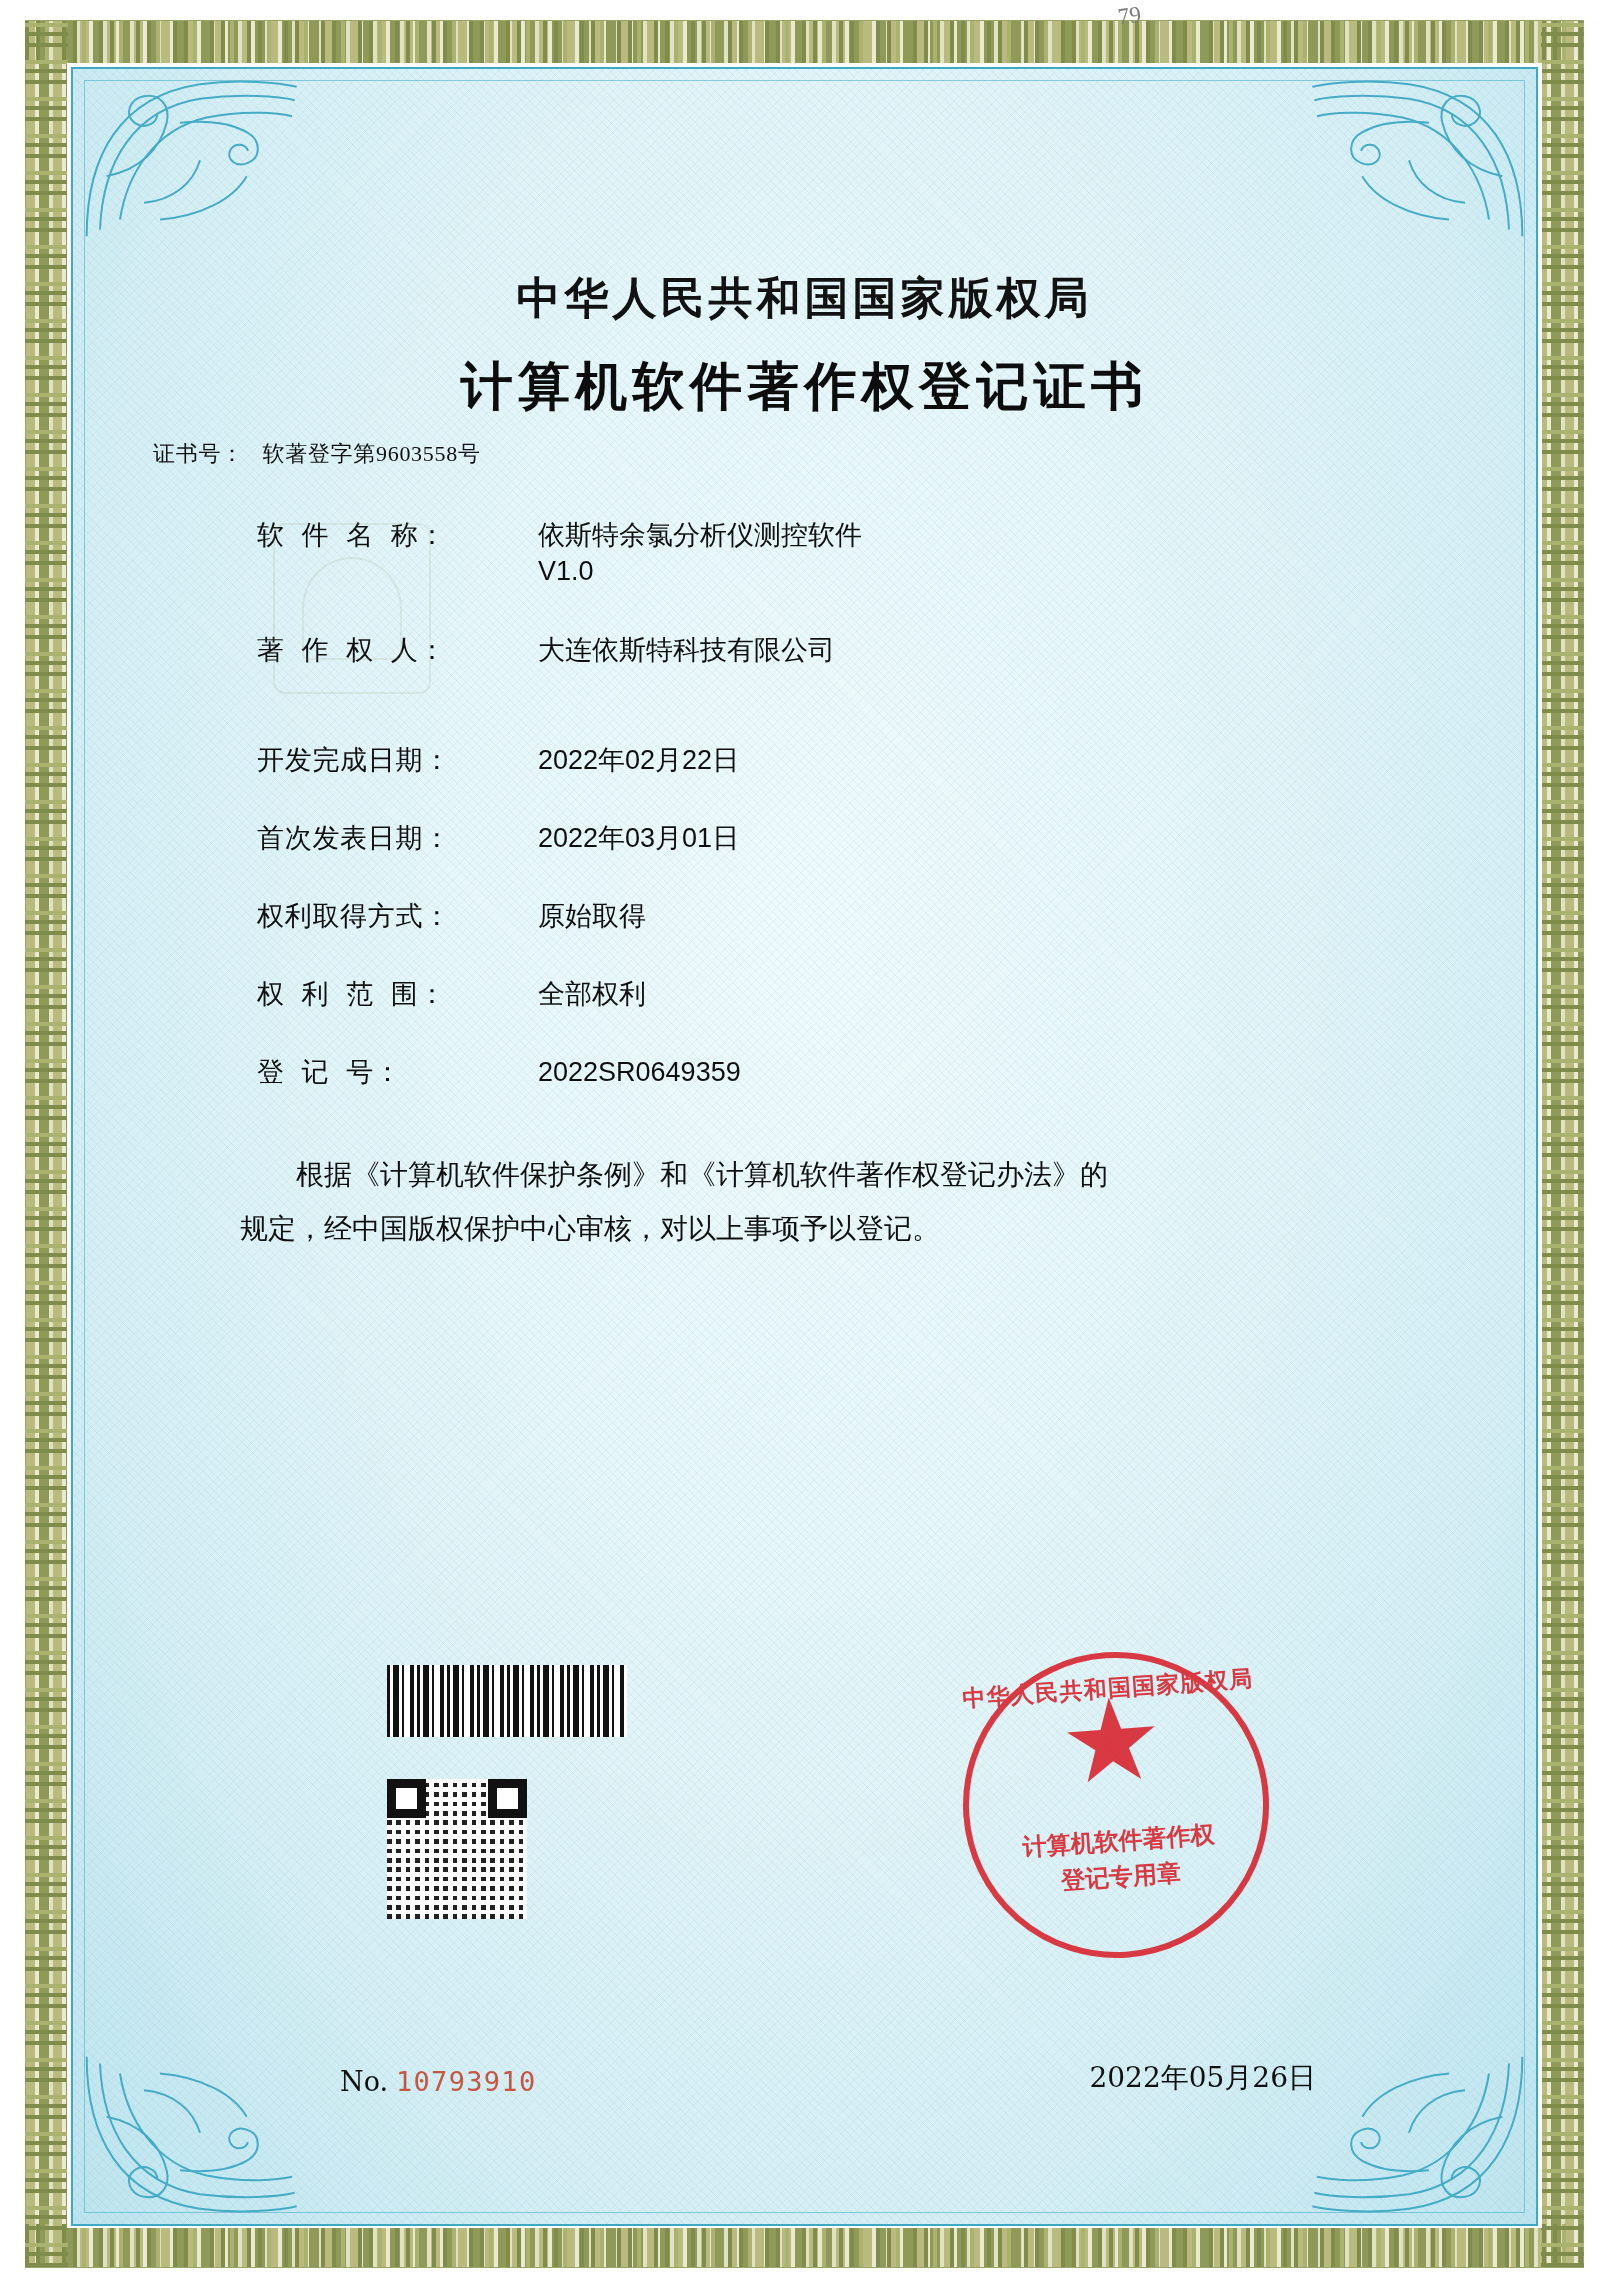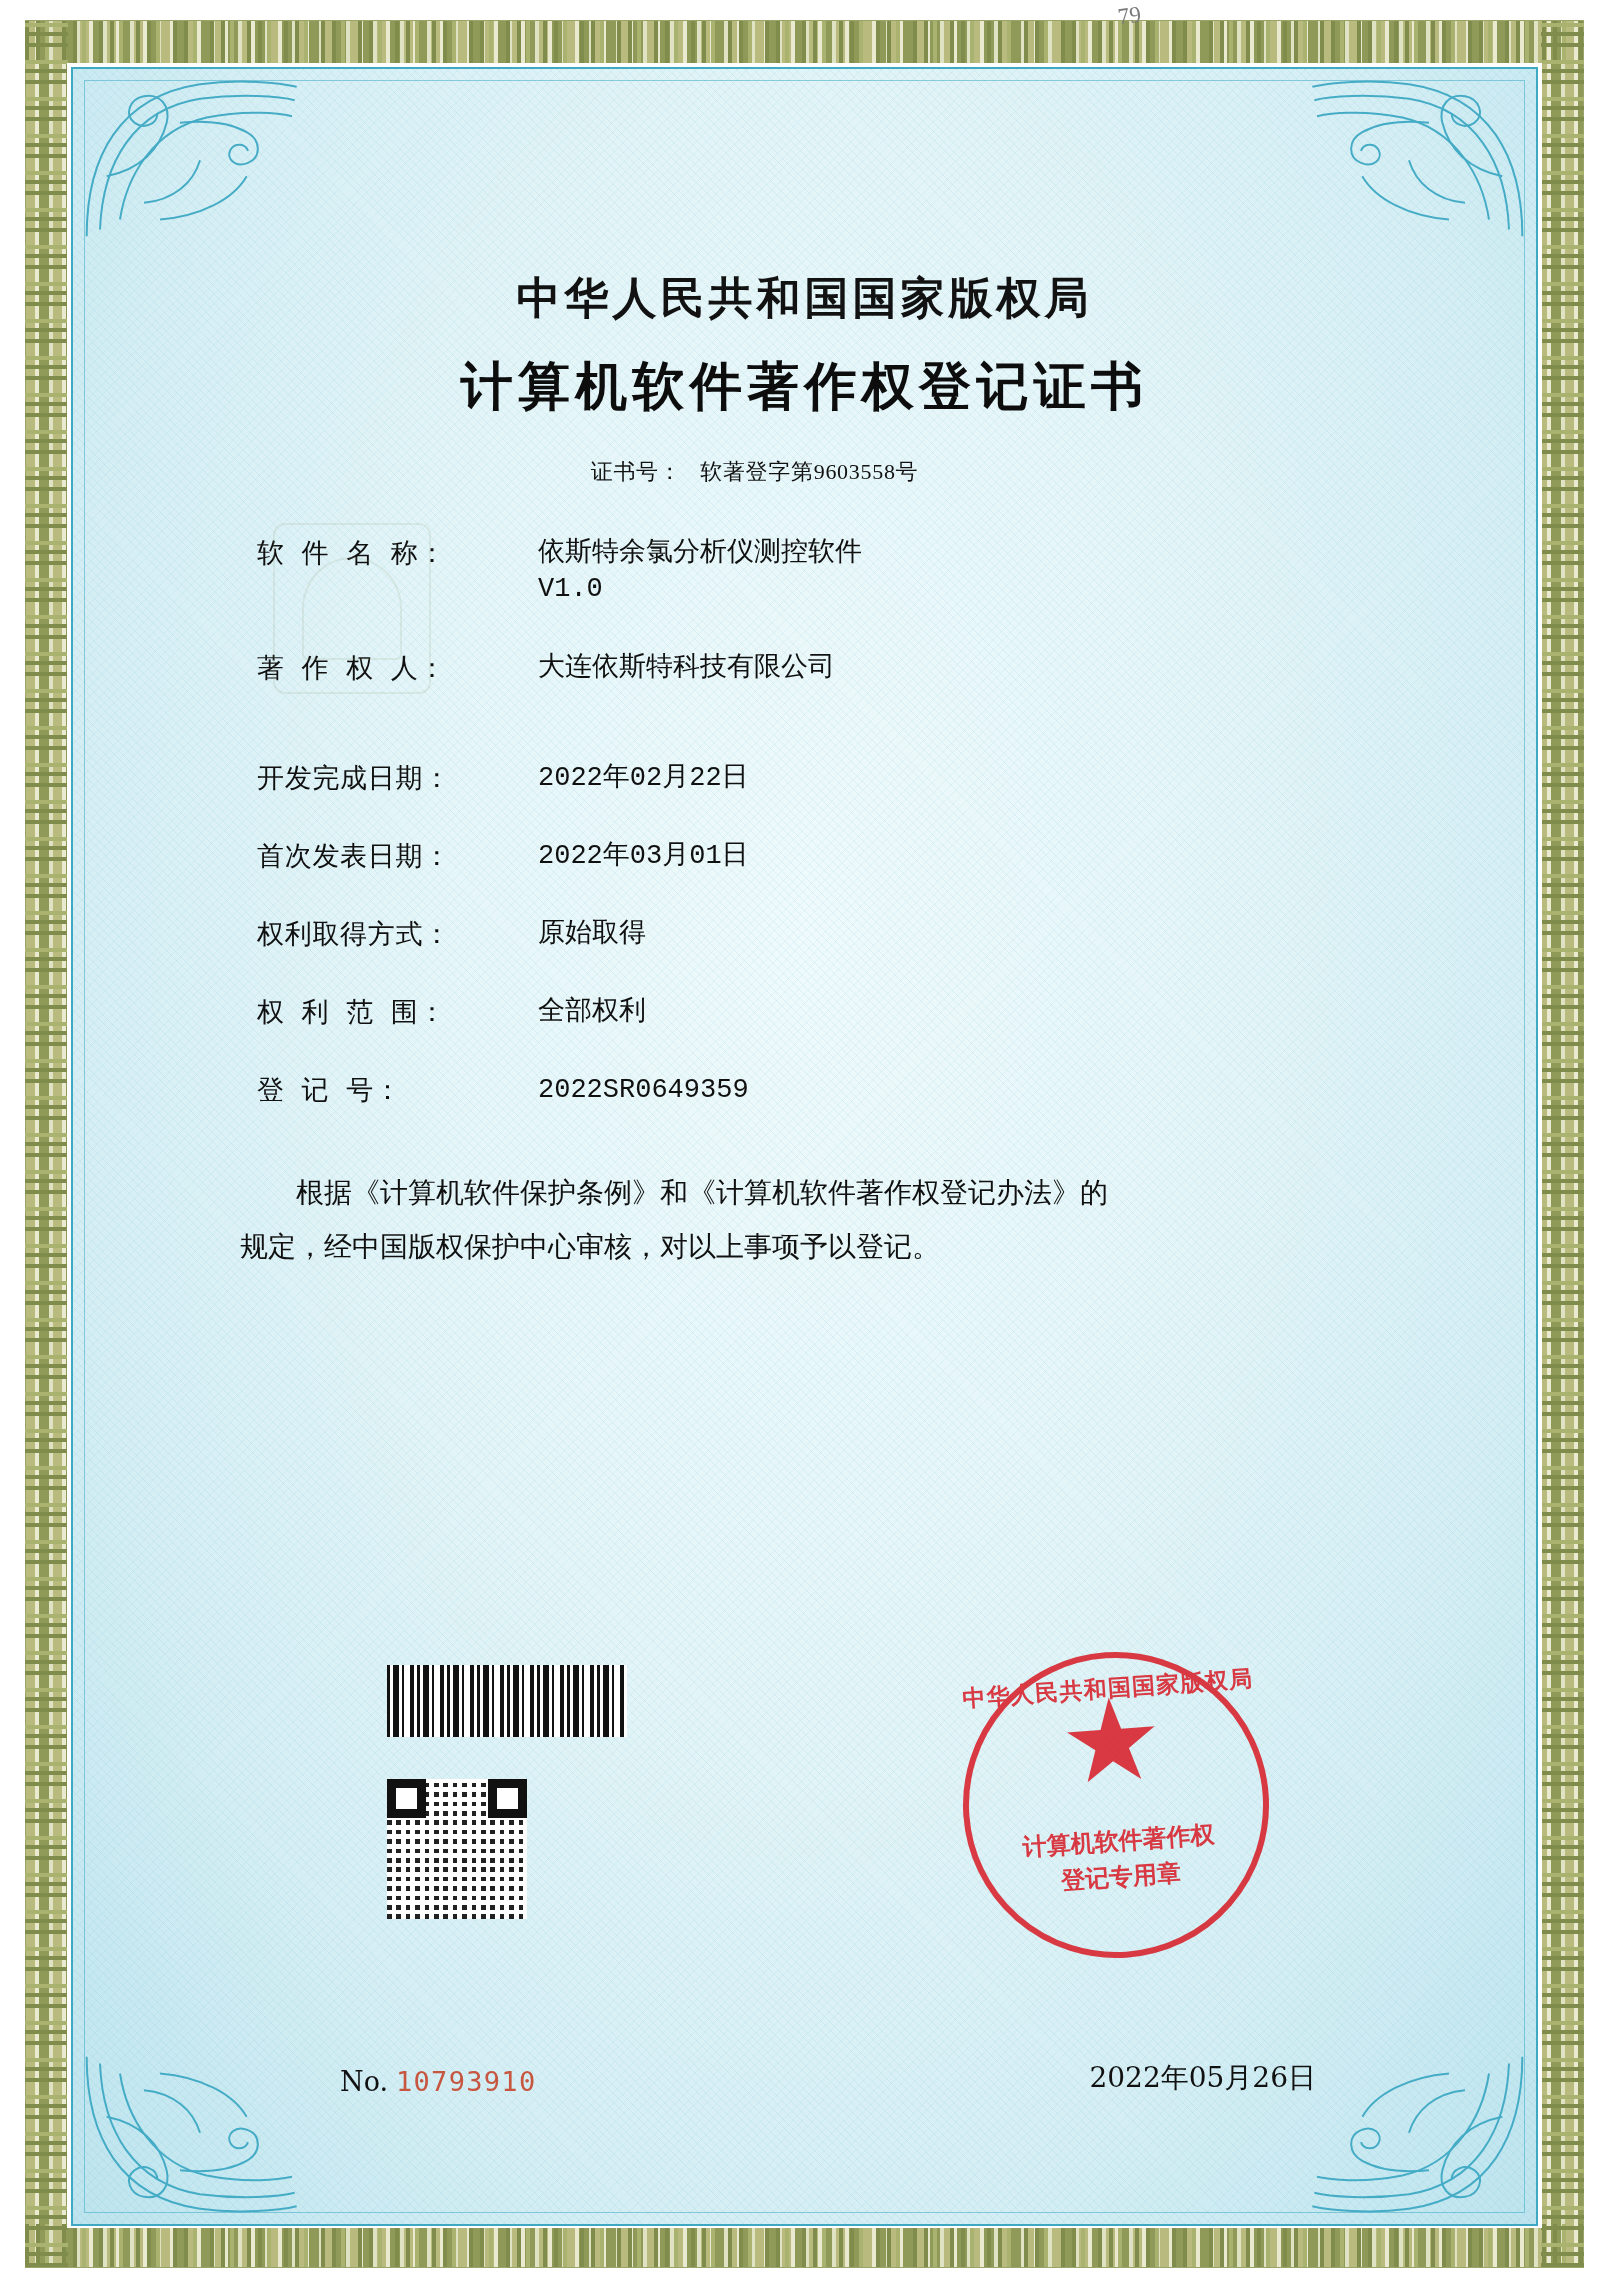--- a/index.html
+++ b/index.html
@@ -129,24 +129,24 @@
   .cert-title {
     text-align: center;
     font-size: 52px;
     letter-spacing: 5.3px;
     color: #0d0d0d;
     font-weight: 700;
     margin-top: 24px;
     font-family: "DejaVu Serif", "Liberation Serif", serif;
   }
   .cert-no {
-    text-align: center;
+    text-align: left;
     font-size: 22px;
     color: #111;
-    margin-top: 35px;
+    margin-top: 17px;
     padding-right: 100px;
     letter-spacing: 0.7px;
   }
   .cert-no .label { margin-right: 18.7px; }
 
   .watermark-seal {
     position: absolute;
     left: 200px;
     top: 454px;
     width: 154px;
@@ -177,21 +177,21 @@
     font-size: 27px;
     color: #101010;
     width: 281px;
     flex: 0 0 281px;
     letter-spacing: 0.7px;
     font-family: Liberation Mono, monospace;
   }
   .field-value {
     font-size: 27px;
     color: #101010;
-    font-family: Liberation Mono, monospace;
+    font-family: Liberation Sans, sans-serif;
     letter-spacing: 0px;
     line-height: 1.35;
     white-space: pre-line;
   }
   .gap-lg { height: 67px; }
   .gap-md { height: 35px; }
 
   .statement {
     margin-top: 57px;
     padding-left: 87px;

